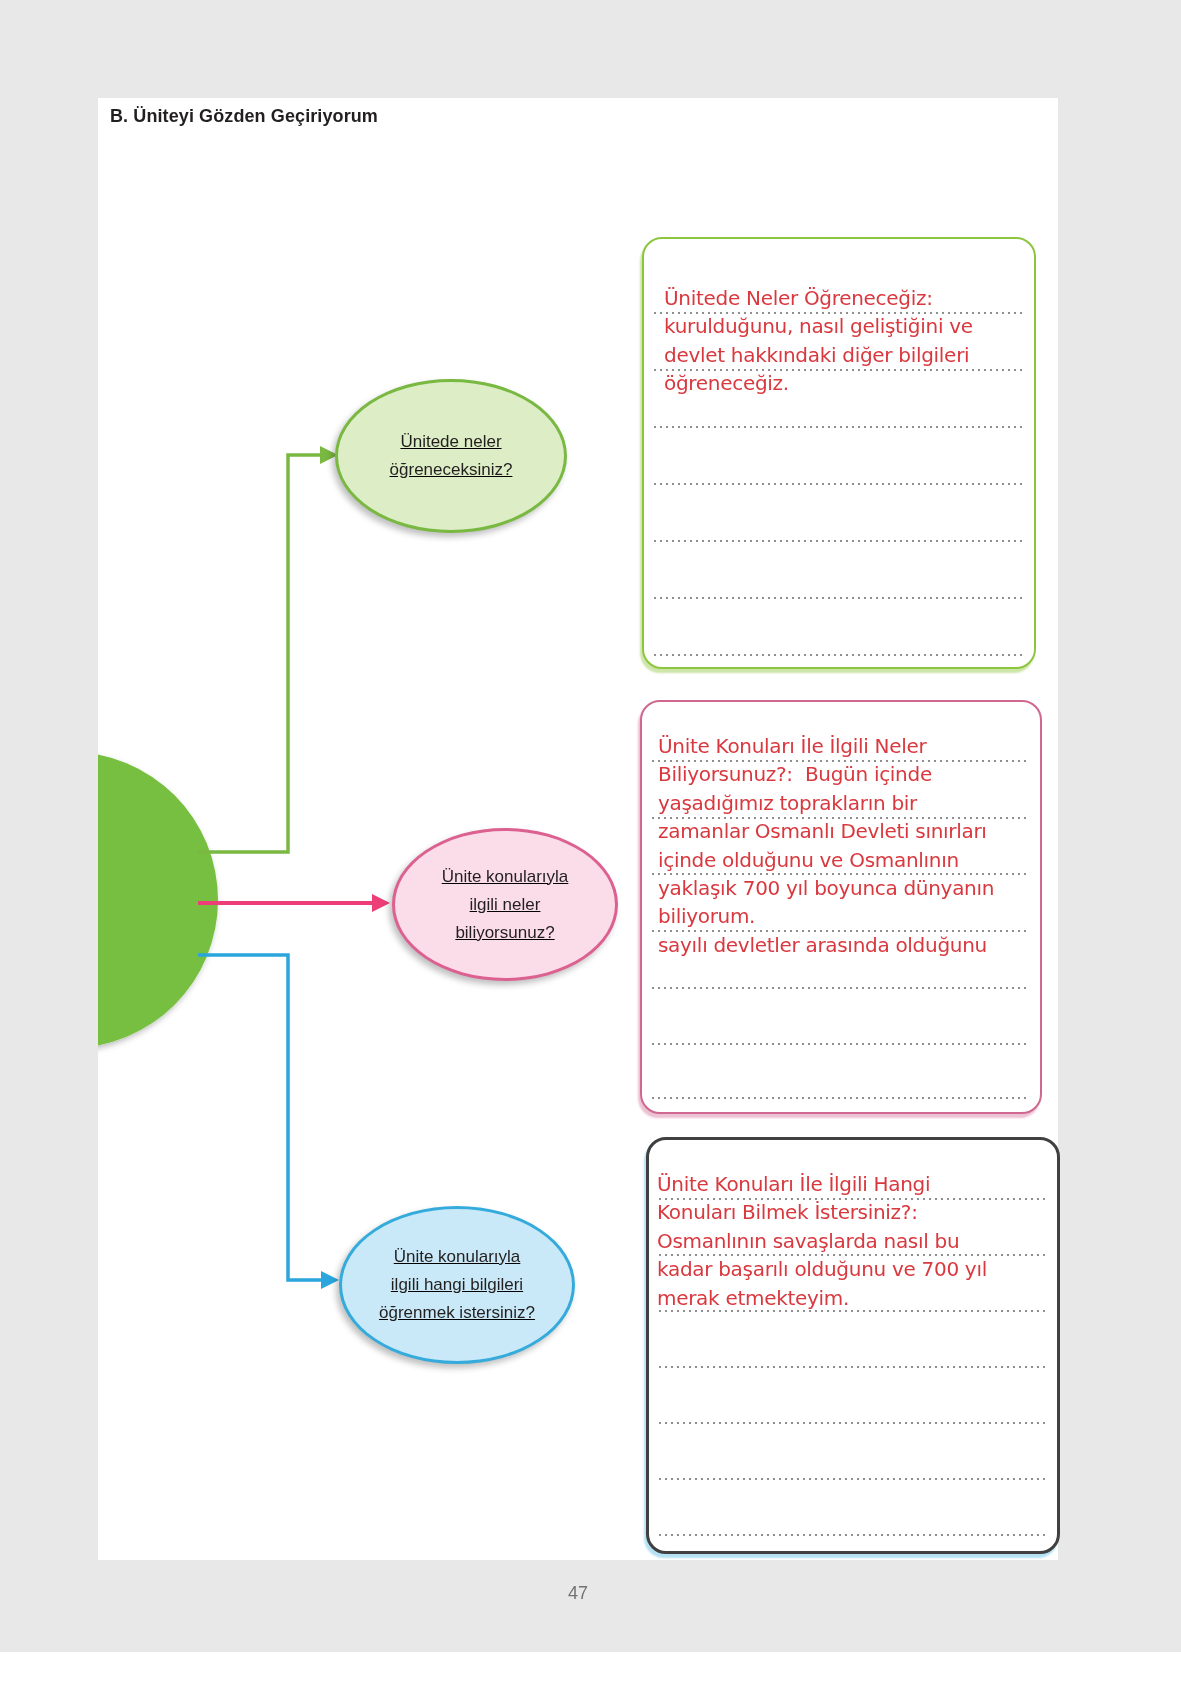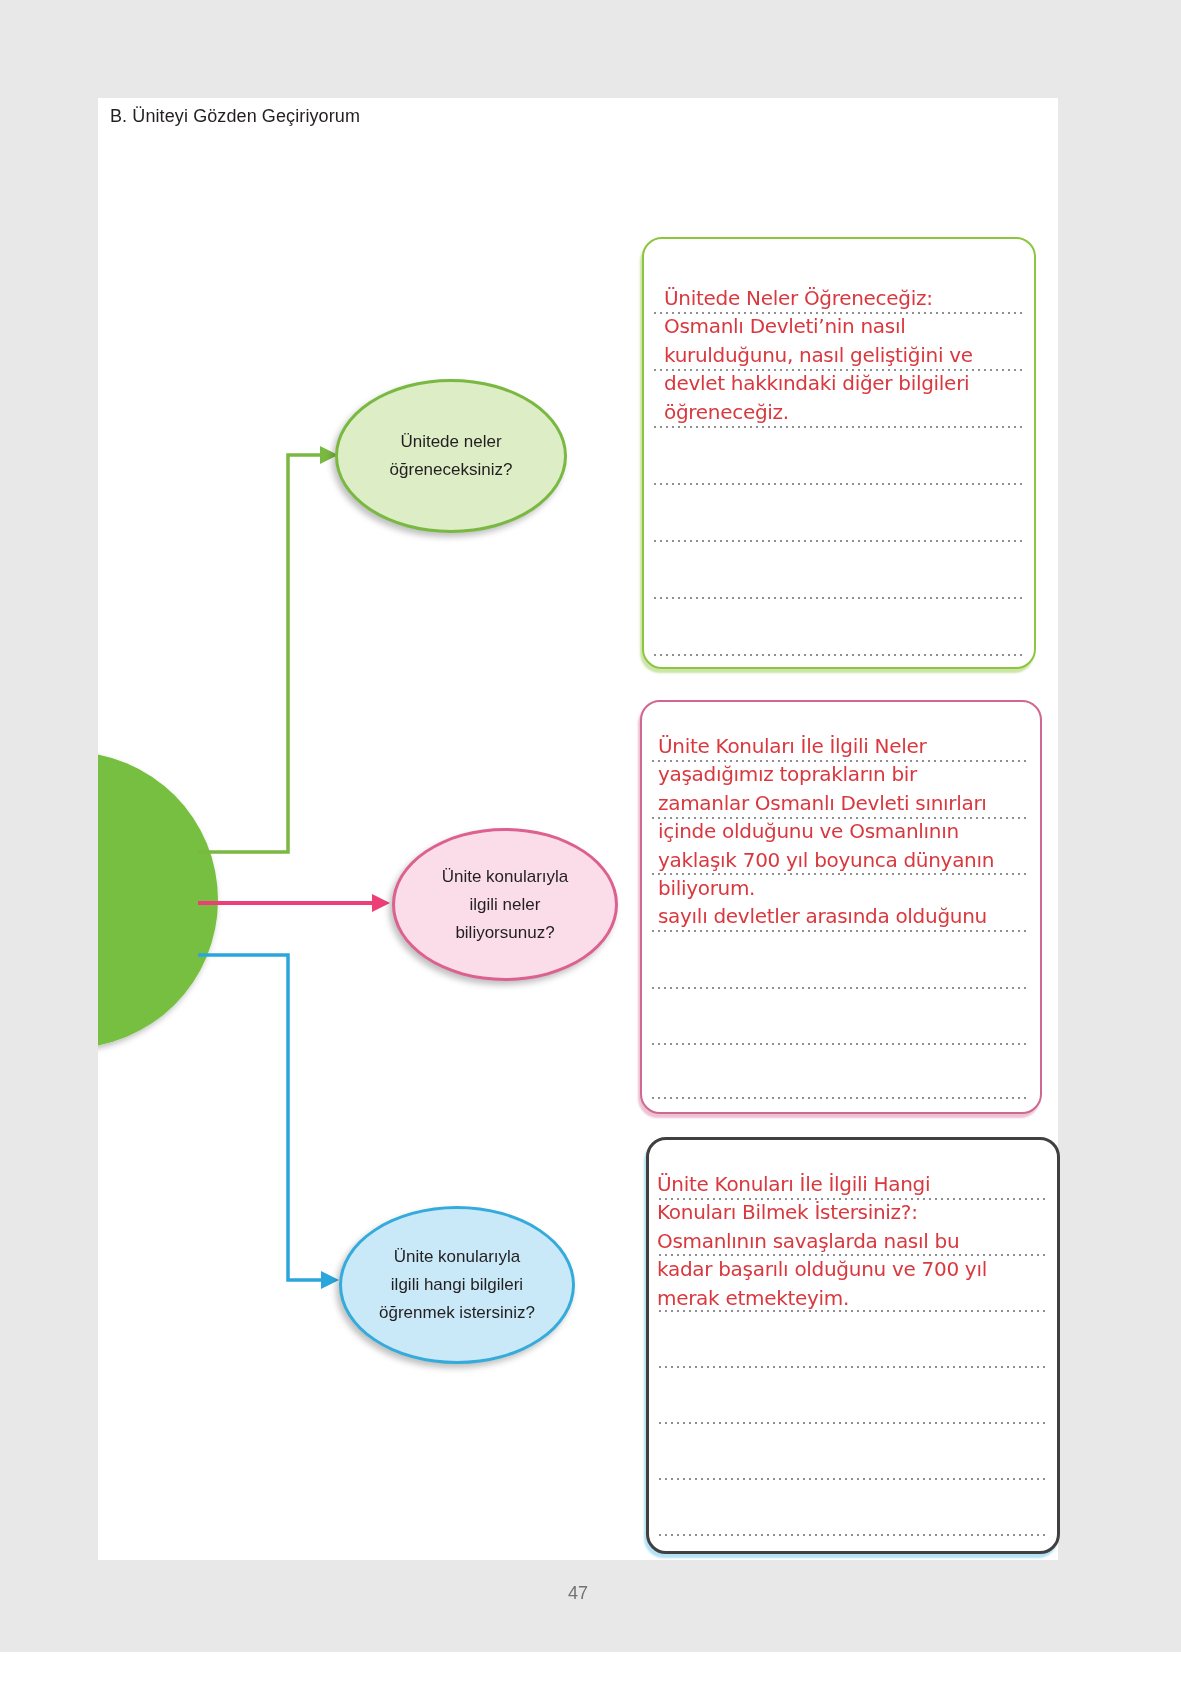--- a/index.html
+++ b/index.html
@@ -10,31 +10,32 @@
   }
   .page{
     position:absolute;left:98px;top:98px;width:960px;height:1462px;
     background:#ffffff;
   }
   .next-page-edge{
     position:absolute;left:0;top:1652px;width:1181px;height:31px;background:#ffffff;
   }
   .heading{
     position:absolute;left:12px;top:8px;
-    font-size:18px;font-weight:normal;color:#231f20;letter-spacing:.1px;
+    font-size:18px;font-weight:bold;color:#231f20;letter-spacing:.1px;
   }
   .intro{position:absolute;left:42px;top:37px;width:910px;color:#2b2b2b;}
   .intro-line{font-size:17px;line-height:31.5px;white-space:pre;}
   
   svg.connectors{position:absolute;left:0;top:0;width:960px;height:1462px;overflow:hidden;}
   
   .oval{
     position:absolute;border-radius:50%;
     display:flex;align-items:center;justify-content:center;text-align:center;
     box-shadow:-3px 4px 6px rgba(0,0,0,.25);
+    text-decoration:underline;
   }
   .oval-text{font-size:17px;line-height:28px;color:#231f20;}
   .oval-green{left:237px;top:281px;width:226px;height:148px;background:#ddedc6;border:3px solid #79b841;}
   .oval-pink {left:294px;top:730px;width:220px;height:147px;background:#fadde8;border:3px solid #dc6090;}
   .oval-blue {left:241px;top:1108px;width:230px;height:152px;background:#c9e9f8;border:3px solid #35abdc;}
   
   .abox{
     position:absolute;background:#fff;border-radius:20px;
   }
   .abox-green{left:544px;top:139px;width:390px;height:428px;border:2px solid #8cc63f;box-shadow:-2px 4px 2px rgba(141,198,63,.45);}
@@ -106,37 +107,37 @@
   <div class="abox abox-green">
     <div class="rule" style="top:73px"></div>
     <div class="rule" style="top:130px"></div>
     <div class="rule" style="top:187px"></div>
     <div class="rule" style="top:244px"></div>
     <div class="rule" style="top:301px"></div>
     <div class="rule" style="top:358px"></div>
     <div class="rule" style="top:415px"></div>
     <div class="answer-text at-green">
         <div class="answer-line">Ünitede Neler Öğreneceğiz:</div>
-        <div class="answer-line">Osmanlı Devleti’nin nasıl</div>
         <div class="answer-line">kurulduğunu, nasıl geliştiğini ve</div>
         <div class="answer-line">devlet hakkındaki diğer bilgileri</div>
         <div class="answer-line">öğreneceğiz.</div>
       </div>
   </div>
 
   <div class="abox abox-pink">
     <div class="rule" style="top:58px"></div>
     <div class="rule" style="top:115px"></div>
     <div class="rule" style="top:171px"></div>
     <div class="rule" style="top:228px"></div>
     <div class="rule" style="top:285px"></div>
     <div class="rule" style="top:341px"></div>
     <div class="rule" style="top:395px"></div>
     <div class="answer-text at-pink">
         <div class="answer-line">Ünite Konuları İle İlgili Neler</div>
+        <div class="answer-line">Biliyorsunuz?:  Bugün içinde</div>
         <div class="answer-line">yaşadığımız toprakların bir</div>
         <div class="answer-line">zamanlar Osmanlı Devleti sınırları</div>
         <div class="answer-line">içinde olduğunu ve Osmanlının</div>
         <div class="answer-line">yaklaşık 700 yıl boyunca dünyanın</div>
         <div class="answer-line">biliyorum.</div>
         <div class="answer-line">sayılı devletler arasında olduğunu</div>
       </div>
   </div>
 
   <div class="abox abox-blue">

